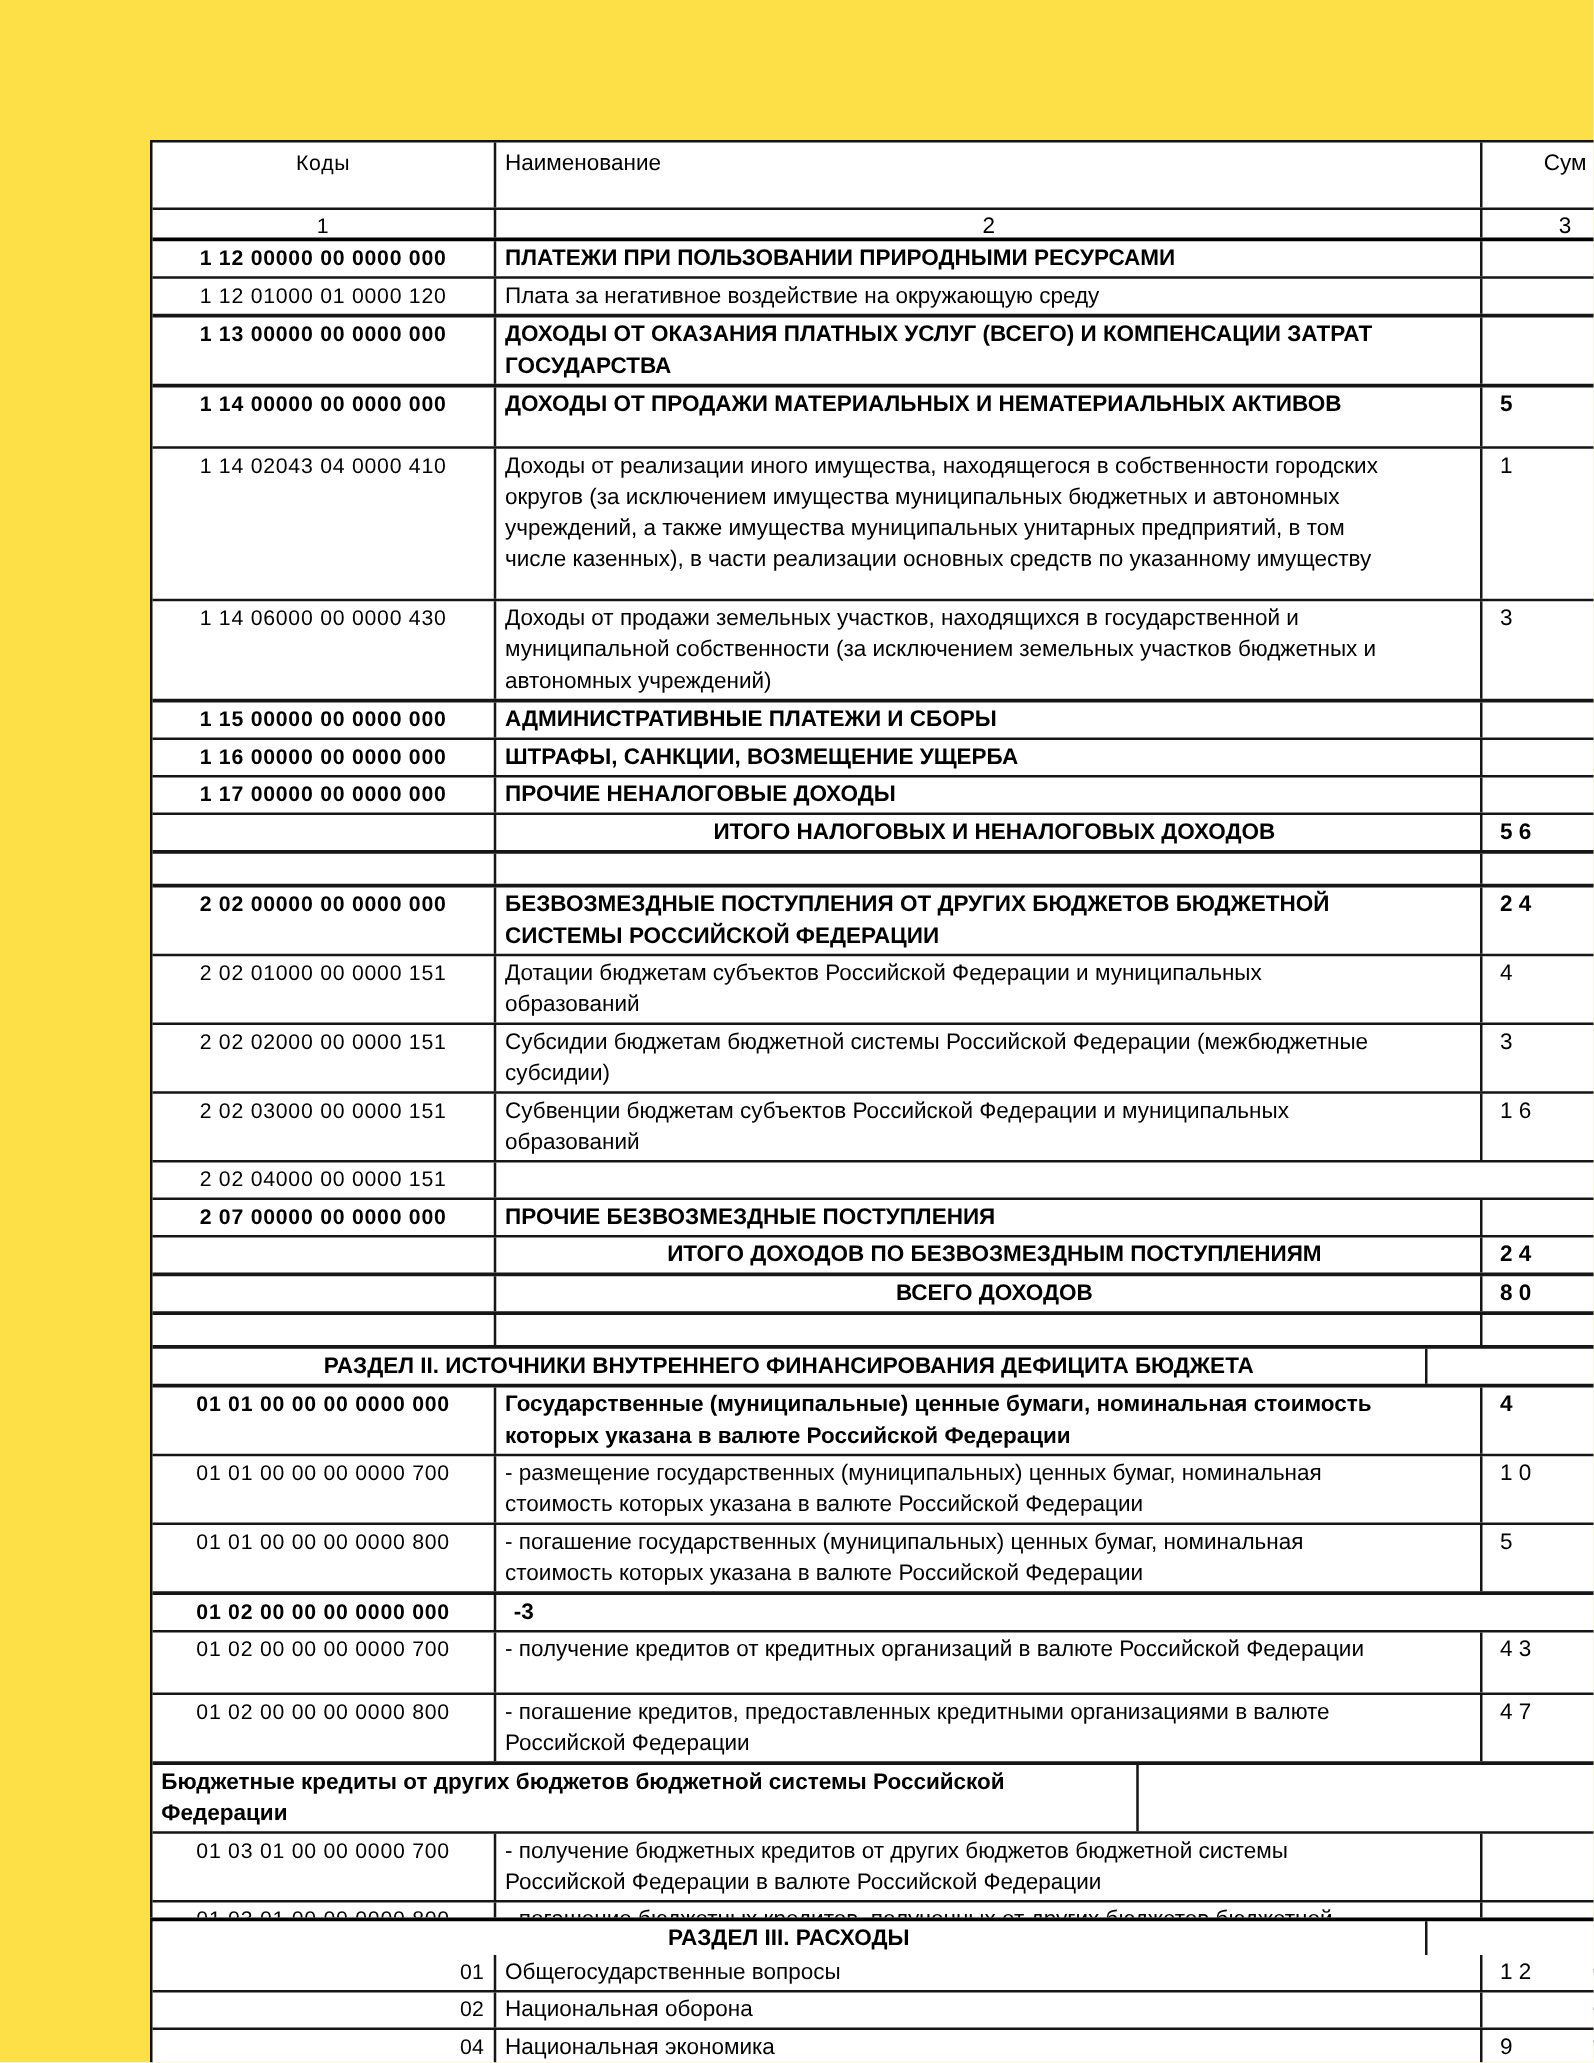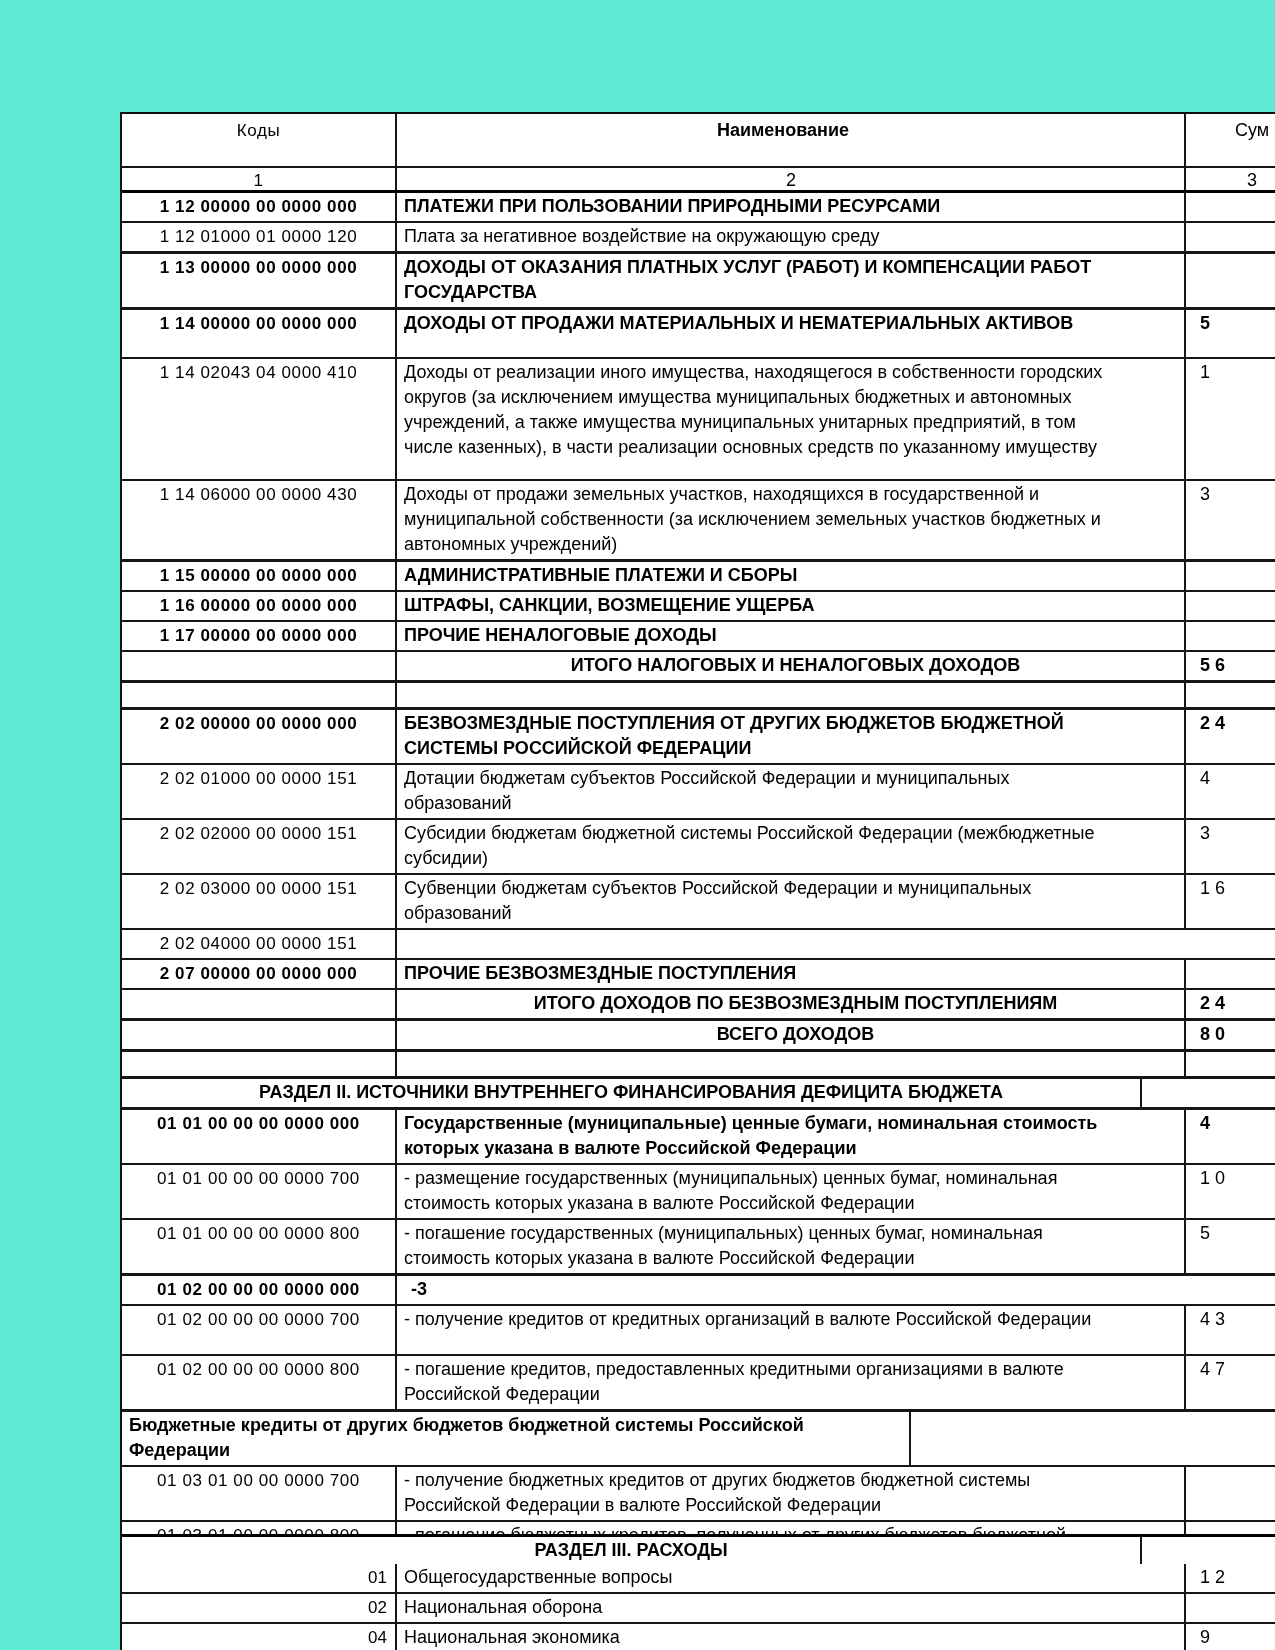--- a/index.html
+++ b/index.html
@@ -1,19 +1,19 @@
 <!DOCTYPE html>
 <html><head>
 <meta charset="utf-8">
 <style>
   html,body{margin:0;padding:0;background:#fff;}
   .page{
     position:relative;
     width:1275px;height:1650px;
-    background:#5eead4;
+    background:#fde047;
     overflow:hidden;
     font-family:"Liberation Sans","DejaVu Sans",sans-serif;
     color:#000;
   }
   .tbl{
     position:absolute;
     left:120px;
     width:1200px;
     border:2px solid #111;
     box-sizing:border-box;
@@ -28,21 +28,21 @@
   .c-code{width:275px;flex:none;text-align:center;border-right:2px solid #161616;
           font-size:17px;letter-spacing:0.6px;white-space:nowrap;overflow:hidden;}
   .c-name{width:789px;flex:none;border-right:2px solid #161616;padding-right:70px;padding-left:7px;}
   .c-sum{flex:1;padding-left:14px;white-space:nowrap;}
   .c-merged{width:1020px;flex:none;text-align:center;font-weight:bold;border-right:2px solid #161616;}
   .row.section .c-name,.row.section .c-code,.row.section .c-sum{font-weight:bold;}
   .row.total .c-name{text-align:center;font-weight:bold;padding-right:7px;padding-left:17px;}
   .row.total .c-sum{font-weight:bold;}
   .hdr-row{height:52px;}
   .hdr-row .c{padding-top:4px;}
-  .hdr-row .c-name{text-align:center;padding-right:22px;font-weight:bold;}
+  .hdr-row .c-name{text-align:left;padding-right:22px;}
   .hdr-row .c-sum{text-align:center;padding-left:6px;}
   .num-row{height:24px;border-top:2px solid #161616;}
   .num-row .c{padding-top:0;}
   .num-row .c-name{text-align:center;padding-right:6px;}
   .num-row .c-sum{text-align:center;padding-left:6px;}
   .tbl1 .row.first-data{border-top:3px solid #000;}
   .exp .c-code{text-align:right;padding-right:8px;letter-spacing:0;}
 </style>
 </head>
 <body>
@@ -66,21 +66,21 @@
           <div class="c c-name">ПЛАТЕЖИ ПРИ ПОЛЬЗОВАНИИ ПРИРОДНЫМИ РЕСУРСАМИ</div>
           <div class="c c-sum"></div>
         </div>
         <div class="row item" style="min-height: 24px;">
           <div class="c c-code">1 12 01000 01 0000 120</div>
           <div class="c c-name">Плата за негативное воздействие на окружающую среду</div>
           <div class="c c-sum"></div>
         </div>
         <div class="row section bt" style="min-height: 50px;">
           <div class="c c-code">1 13 00000 00 0000 000</div>
-          <div class="c c-name">ДОХОДЫ ОТ ОКАЗАНИЯ ПЛАТНЫХ УСЛУГ (РАБОТ) И КОМПЕНСАЦИИ РАБОТ ГОСУДАРСТВА</div>
+          <div class="c c-name">ДОХОДЫ ОТ ОКАЗАНИЯ ПЛАТНЫХ УСЛУГ (ВСЕГО) И КОМПЕНСАЦИИ ЗАТРАТ ГОСУДАРСТВА</div>
           <div class="c c-sum"></div>
         </div>
         <div class="row section bt" style="min-height: 50px;">
           <div class="c c-code">1 14 00000 00 0000 000</div>
           <div class="c c-name">ДОХОДЫ ОТ ПРОДАЖИ МАТЕРИАЛЬНЫХ И НЕМАТЕРИАЛЬНЫХ АКТИВОВ</div>
           <div class="c c-sum">5</div>
         </div>
         <div class="row item" style="min-height: 122px;">
           <div class="c c-code">1 14 02043 04 0000 410</div>
           <div class="c c-name">Доходы от реализации иного имущества, находящегося в собственности городских округов (за исключением имущества муниципальных бюджетных и автономных учреждений, а также имущества муниципальных унитарных предприятий, в том числе казенных), в части реализации основных средств по указанному имуществу</div>

